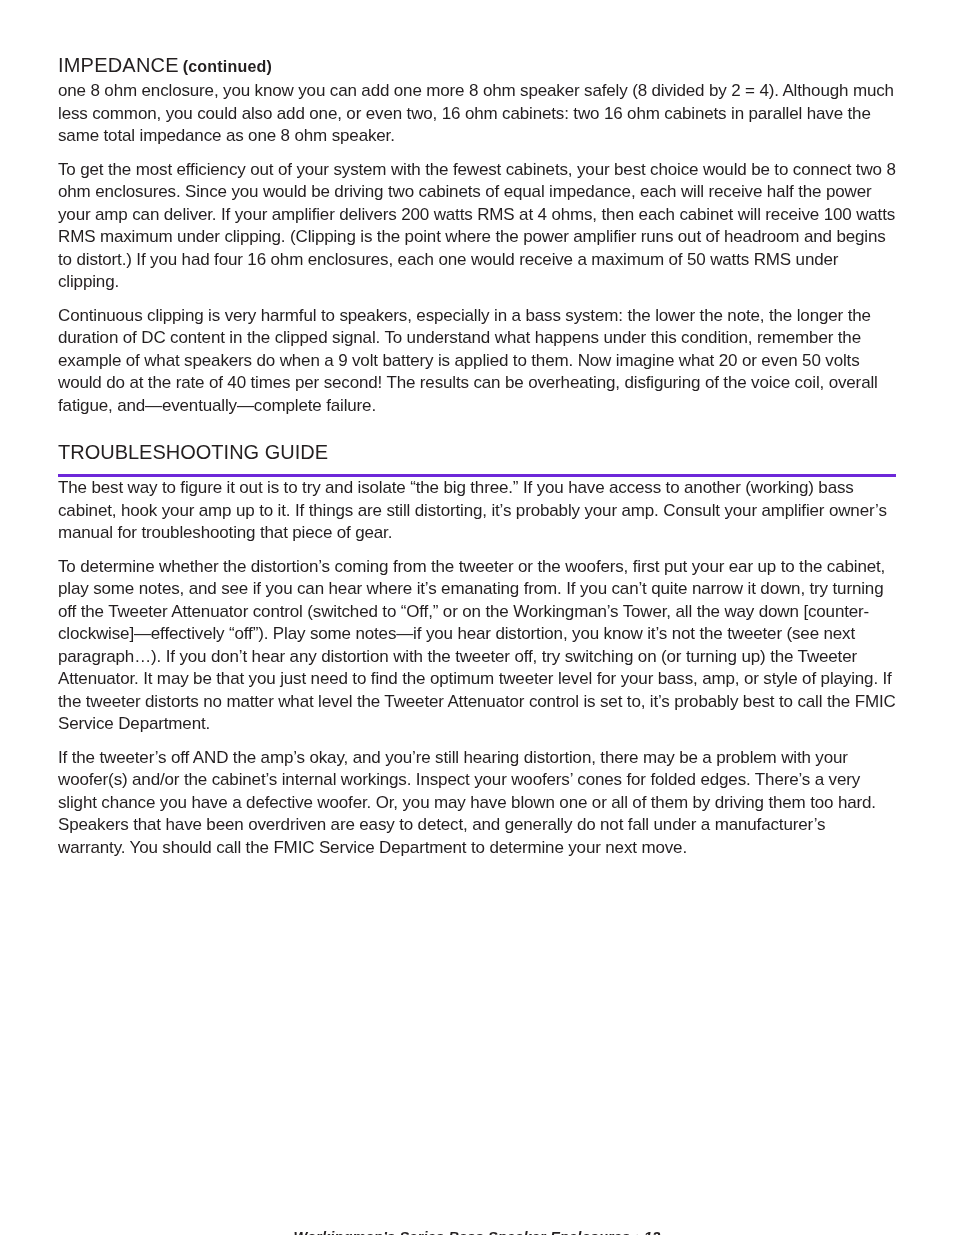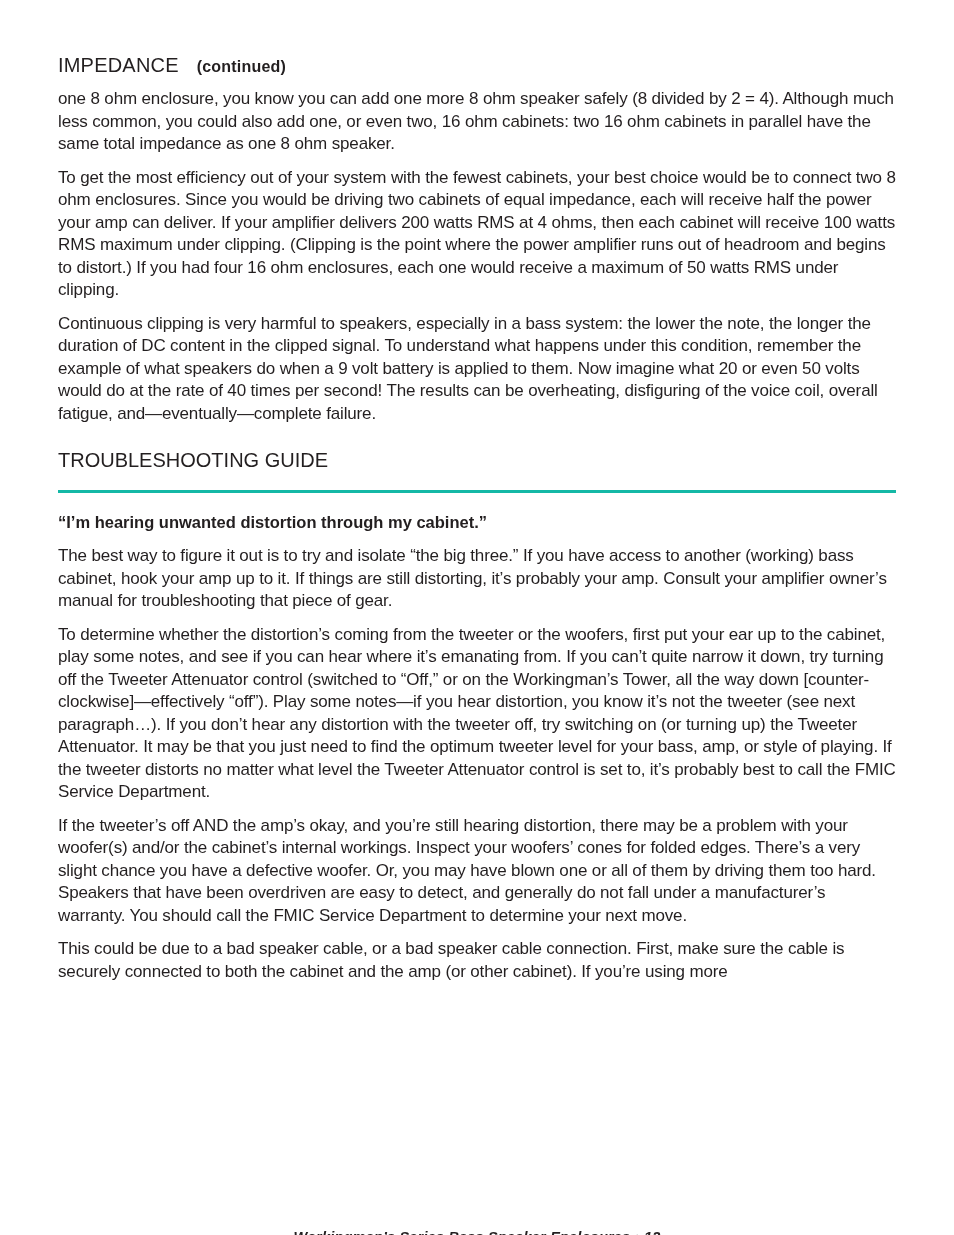--- a/index.html
+++ b/index.html
@@ -2,28 +2,28 @@
 <html><head>
   <meta charset="utf-8">
   <style>
     html, body { margin: 0; padding: 0; background: #ffffff; }
     body {
       width: 954px; height: 1235px; position: relative; overflow: hidden;
       font-family: "Liberation Sans", sans-serif; color: #231f20;
     }
     .page { position: absolute; left: 58px; top: 52px; width: 838px; }
     .h1 { font-size: 20px; font-weight: normal; letter-spacing: 0.2px; margin: 0; line-height: 26px; }
-    .h1 .cont { font-size: 16px; font-weight: bold; margin-left: 18px; }
+    .h1 .cont { font-size: 16px; font-weight: bold; margin-left: 4px; }
     p.body {
-      font-size: 17px; line-height: 22.5px; margin: 8px 0 11px 0; letter-spacing: -0.15px;
+      font-size: 17px; line-height: 22.5px; margin: 0 0 11px 0; letter-spacing: -0.15px;
       word-spacing: 0px; text-align: left;
     }
     .sec {
-      font-size: 20px; line-height: 26px; margin: 22px 0 0 0; padding-bottom: 17px;
-      border-bottom: 3px solid #14b8a6; font-weight: normal;
+      font-size: 20px; line-height: 26px; margin: 22px 0 0 0; padding-bottom: 9px;
+      border-bottom: 3px solid #6d28d9; font-weight: normal;
     }
     .q { font-size: 16.5px; font-weight: bold; margin: 18px 0 12px 0; line-height: 22px; }
     .first { margin-top: 18px; }
     .footer {
       position: absolute; left: 0; right: 0; top: 1229px; text-align: center;
       font-size: 14.5px; font-weight: bold; font-style: italic; letter-spacing: 0.2px;
       padding-left: 0px;
     }
   </style>
 </head>
@@ -31,21 +31,19 @@
 
 <div class="page">
   <h1 class="h1"><span>IMPEDANCE</span><span class="cont">(continued)</span></h1>
 
   <p class="body first">one 8 ohm enclosure, you know you can add one more 8 ohm speaker safely (8 divided by 2 = 4). Although much less common, you could also add one, or even two, 16 ohm cabinets: two 16 ohm cabinets in parallel have the same total impedance as one 8 ohm speaker.</p>
   <p class="body">To get the most efficiency out of your system with the fewest cabinets, your best choice would be to connect two 8 ohm enclosures. Since you would be driving two cabinets of equal impedance, each will receive half the power your amp can deliver. If your amplifier delivers 200 watts RMS at 4 ohms, then each cabinet will receive 100 watts RMS maximum under clipping. (Clipping is the point where the power amplifier runs out of headroom and begins to distort.) If you had four 16 ohm enclosures, each one would receive a maximum of 50 watts RMS under clipping.</p>
   <p class="body">Continuous clipping is very harmful to speakers, especially in a bass system: the lower the note, the longer the duration of DC content in the clipped signal. To understand what happens under this condition, remember the example of what speakers do when a 9 volt battery is applied to them. Now imagine what 20 or even 50 volts would do at the rate of 40 times per second! The results can be overheating, disfiguring of the voice coil, overall fatigue, and—eventually—complete failure.</p>
 
   <h2 class="sec">TROUBLESHOOTING GUIDE</h2>
 
-  <div class="q">“I’m hearing unwanted distortion through my cabinet.”</div>
   <p class="body">The best way to figure it out is to try and isolate “the big three.” If you have access to another (working) bass cabinet, hook your amp up to it. If things are still distorting, it’s probably your amp. Consult your amplifier owner’s manual for troubleshooting that piece of gear.</p>
   <p class="body">To determine whether the distortion’s coming from the tweeter or the woofers, first put your ear up to the cabinet, play some notes, and see if you can hear where it’s emanating from. If you can’t quite narrow it down, try turning off the Tweeter Attenuator control (switched to “Off,” or on the Workingman’s Tower, all the way down [counter-clockwise]—effectively “off”). Play some notes—if you hear distortion, you know it’s not the tweeter (see next paragraph…). If you don’t hear any distortion with the tweeter off, try switching on (or turning up) the Tweeter Attenuator. It may be that you just need to find the optimum tweeter level for your bass, amp, or style of playing. If the tweeter distorts no matter what level the Tweeter Attenuator control is set to, it’s probably best to call the FMIC Service Department.</p>
   <p class="body">If the tweeter’s off AND the amp’s okay, and you’re still hearing distortion, there may be a problem with your woofer(s) and/or the cabinet’s internal workings. Inspect your woofers’ cones for folded edges. There’s a very slight chance you have a defective woofer. Or, you may have blown one or all of them by driving them too hard. Speakers that have been overdriven are easy to detect, and generally do not fall under a manufacturer’s warranty. You should call the FMIC Service Department to determine your next move.</p>
 
-  <p class="body">This could be due to a bad speaker cable, or a bad speaker cable connection. First, make sure the cable is securely connected to both the cabinet and the amp (or other cabinet). If you’re using more</p>
 </div>
 
 <div class="footer">Workingman’s Series Bass Speaker Enclosures • 12</div>
 
 </body></html>

